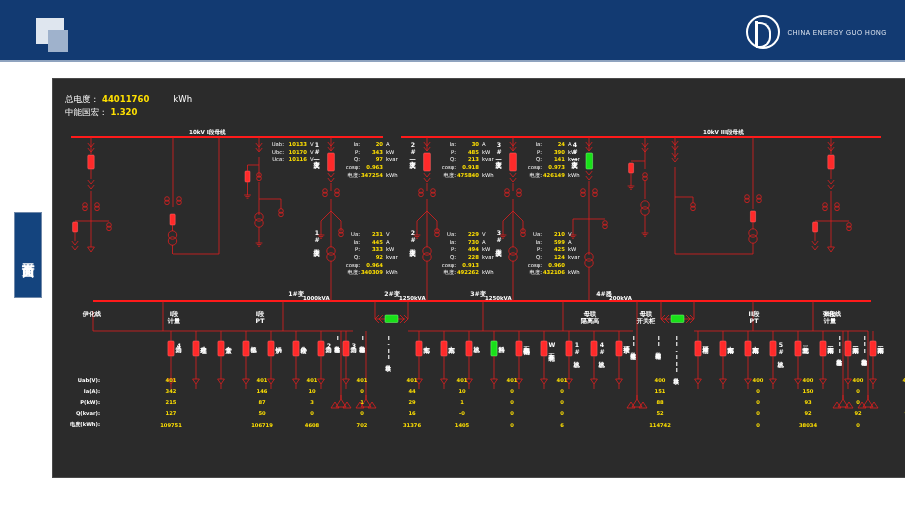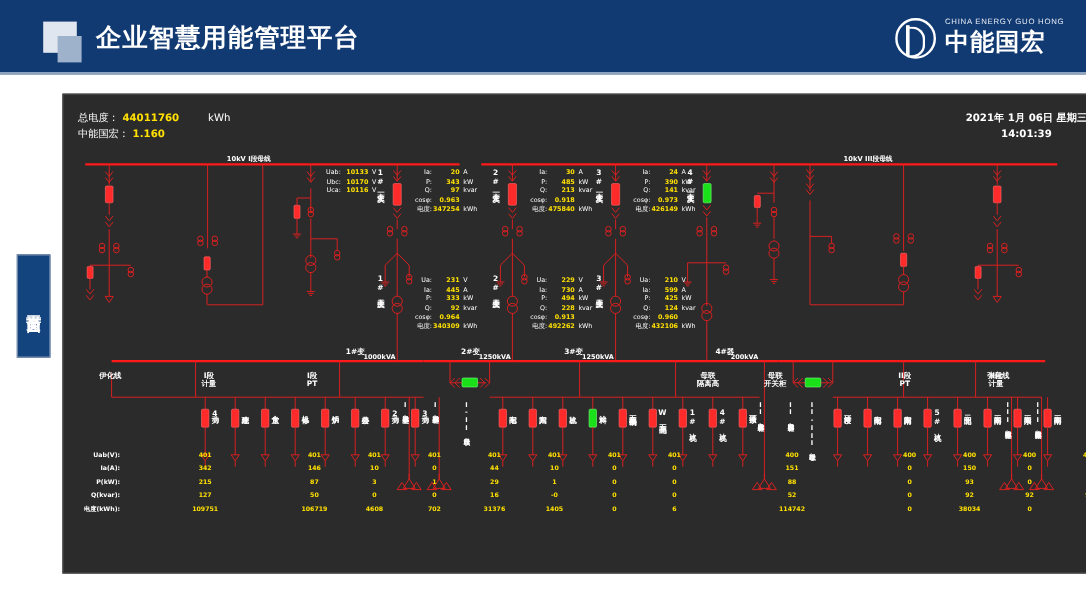--- a/index.html
+++ b/index.html
@@ -124,48 +124,42 @@
   .brk-on { fill: #19e019; stroke: #7dff7d; stroke-width: .5; }
 </style>
 </head>
 <body>
 
 <div id="app">
 
   <div class="header">
     <div class="hdr-logo-sq"></div>
     <div class="hdr-logo-sq2"></div>
-    <div class="hdr-title">企业智慧用能管理平台</div>
     <div class="brand">
       <div class="brand-mark"></div>
       <div class="brand-txt">
         <span class="brand-en">CHINA ENERGY GUO HONG</span>
-        <span class="brand-cn">中能国宏</span>
       </div>
     </div>
   </div>
 
   <div class="sidetab">平台页面</div>
 
   <div class="canvas">
 
     <div class="hdr-stats">
       <div class="st-row">
         <span>总电度：</span><span class="st-val">44011760</span><span class="st-unit">kWh</span>
       </div>
       <div class="st-row">
-        <span>中能国宏：</span><span class="st-val">1.160</span>
+        <span>中能国宏：</span><span class="st-val">1.320</span>
       </div>
     </div>
 
 
-    <div class="clock">
-      <div>2021年 1月 06日 星期三</div>
-      <div>14:01:39</div>
-    </div>
 
     <div class="busname" style="left:136px; top:50px;">10kV  I段母线</div>
     <div class="busname" style="left:650px; top:50px;">10kV  III段母线</div>
 
     <svg class="sch" viewBox="0 0 838 400">
       <defs>
         <g id="dsw">
           <path class="glyph" d="M-3.2,0 L0,4 L3.2,0"></path>
           <path class="glyph" d="M-3.2,5 L0,9 L3.2,5"></path>
         </g>

